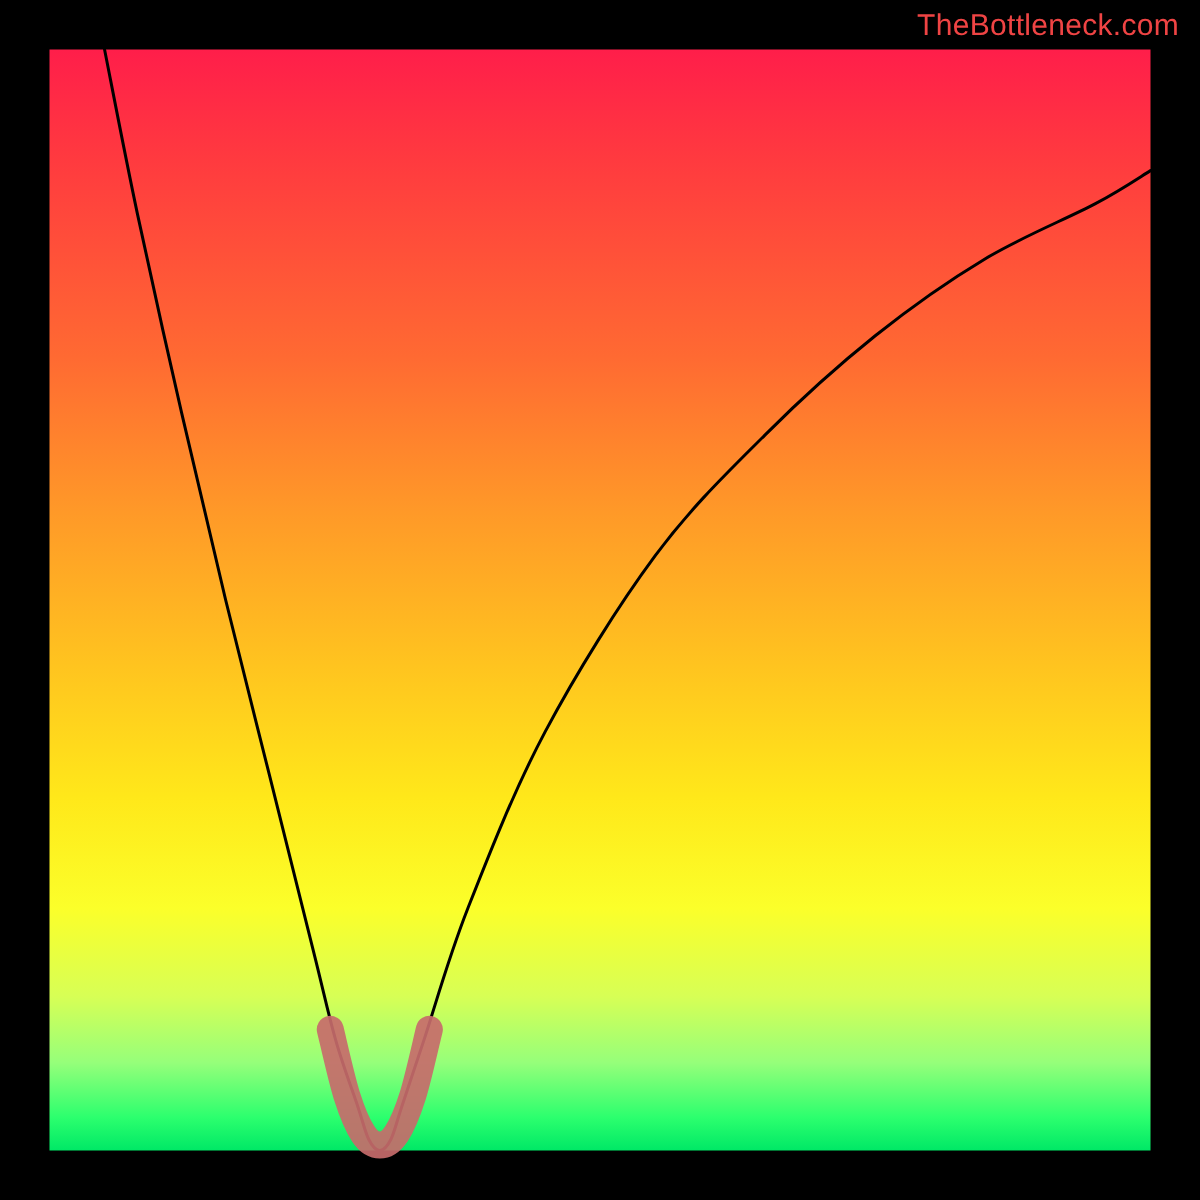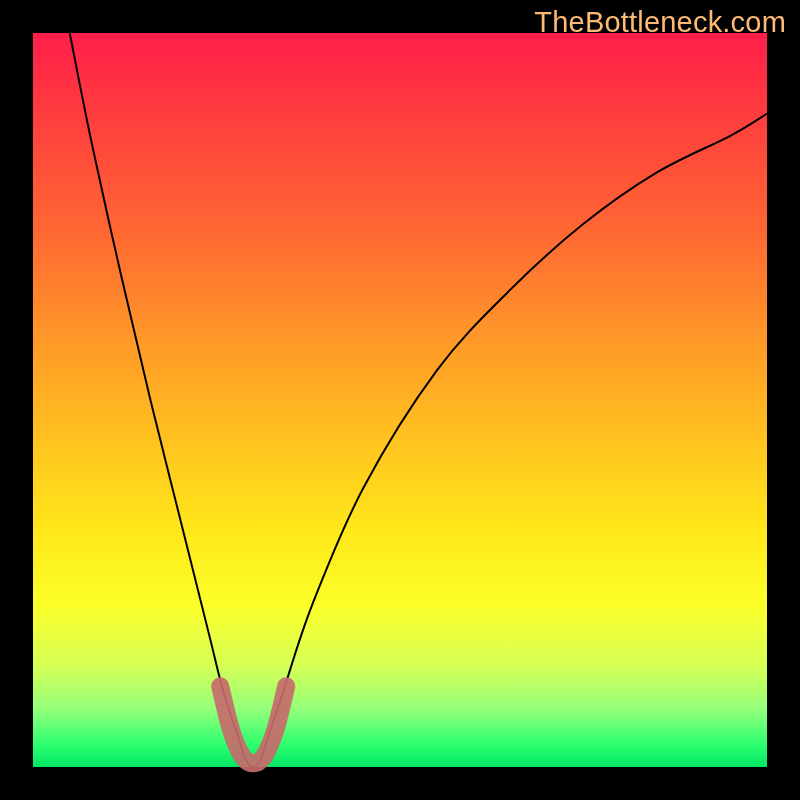--- a/index.html
+++ b/index.html
@@ -38,22 +38,22 @@
       #d7ff55 86%,
       #96ff7a 92%,
       #2cff6e 97%,
       #00e866 100%
     );
   }
   .watermark {
     position: absolute;
     top: 6px;
     right: 14px;
-    color: #fdba74;
-    font-size: 29px;
+    color: #ef4444;
+    font-size: 20px;
     letter-spacing: 0.2px;
     font-weight: 400;
     user-select: none;
   }
   svg.curve {
     position: absolute;
     left: 0;
     top: 0;
     width: 734px;
     height: 734px;

